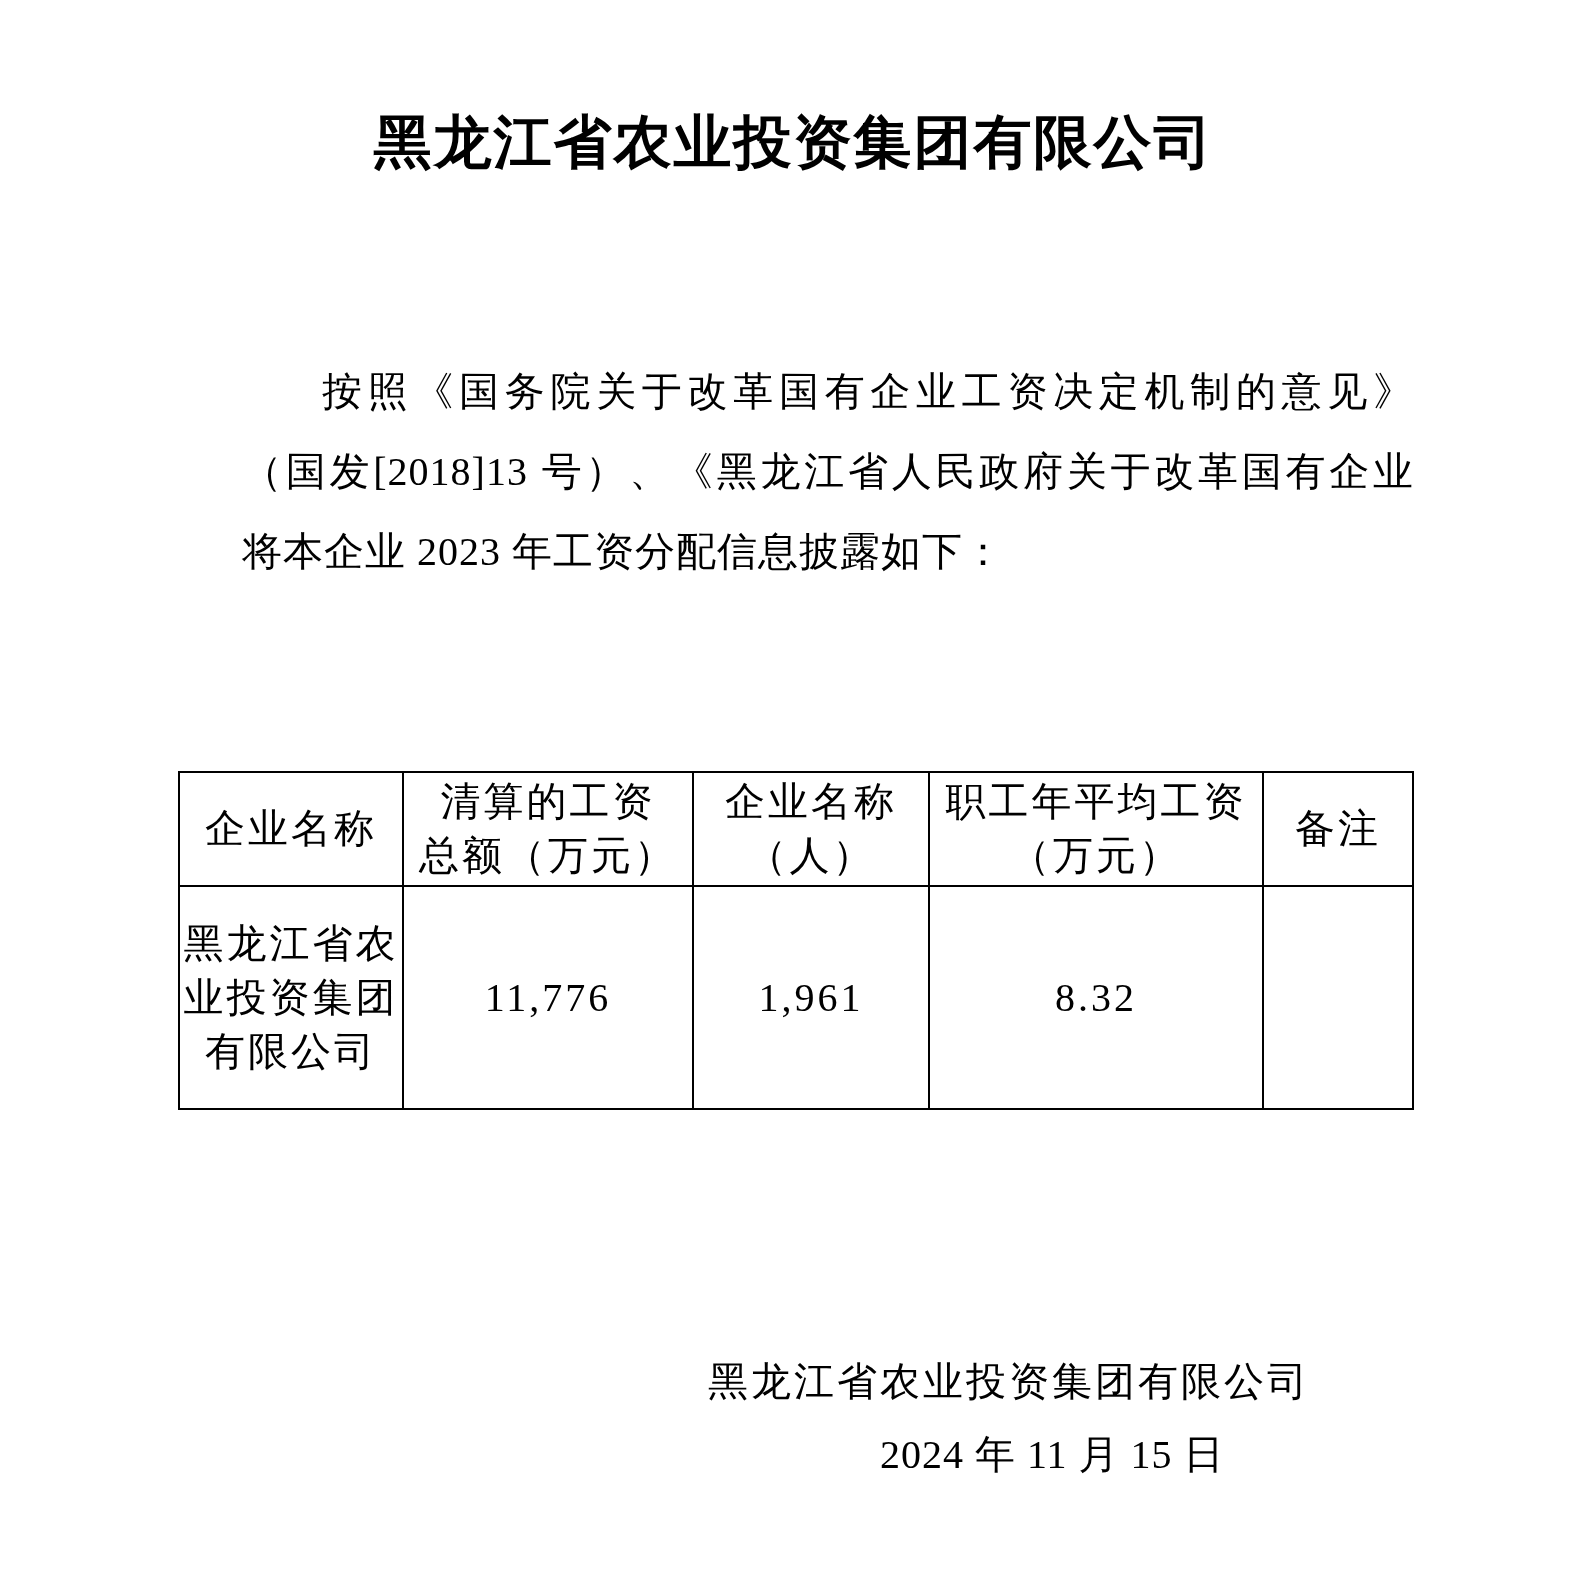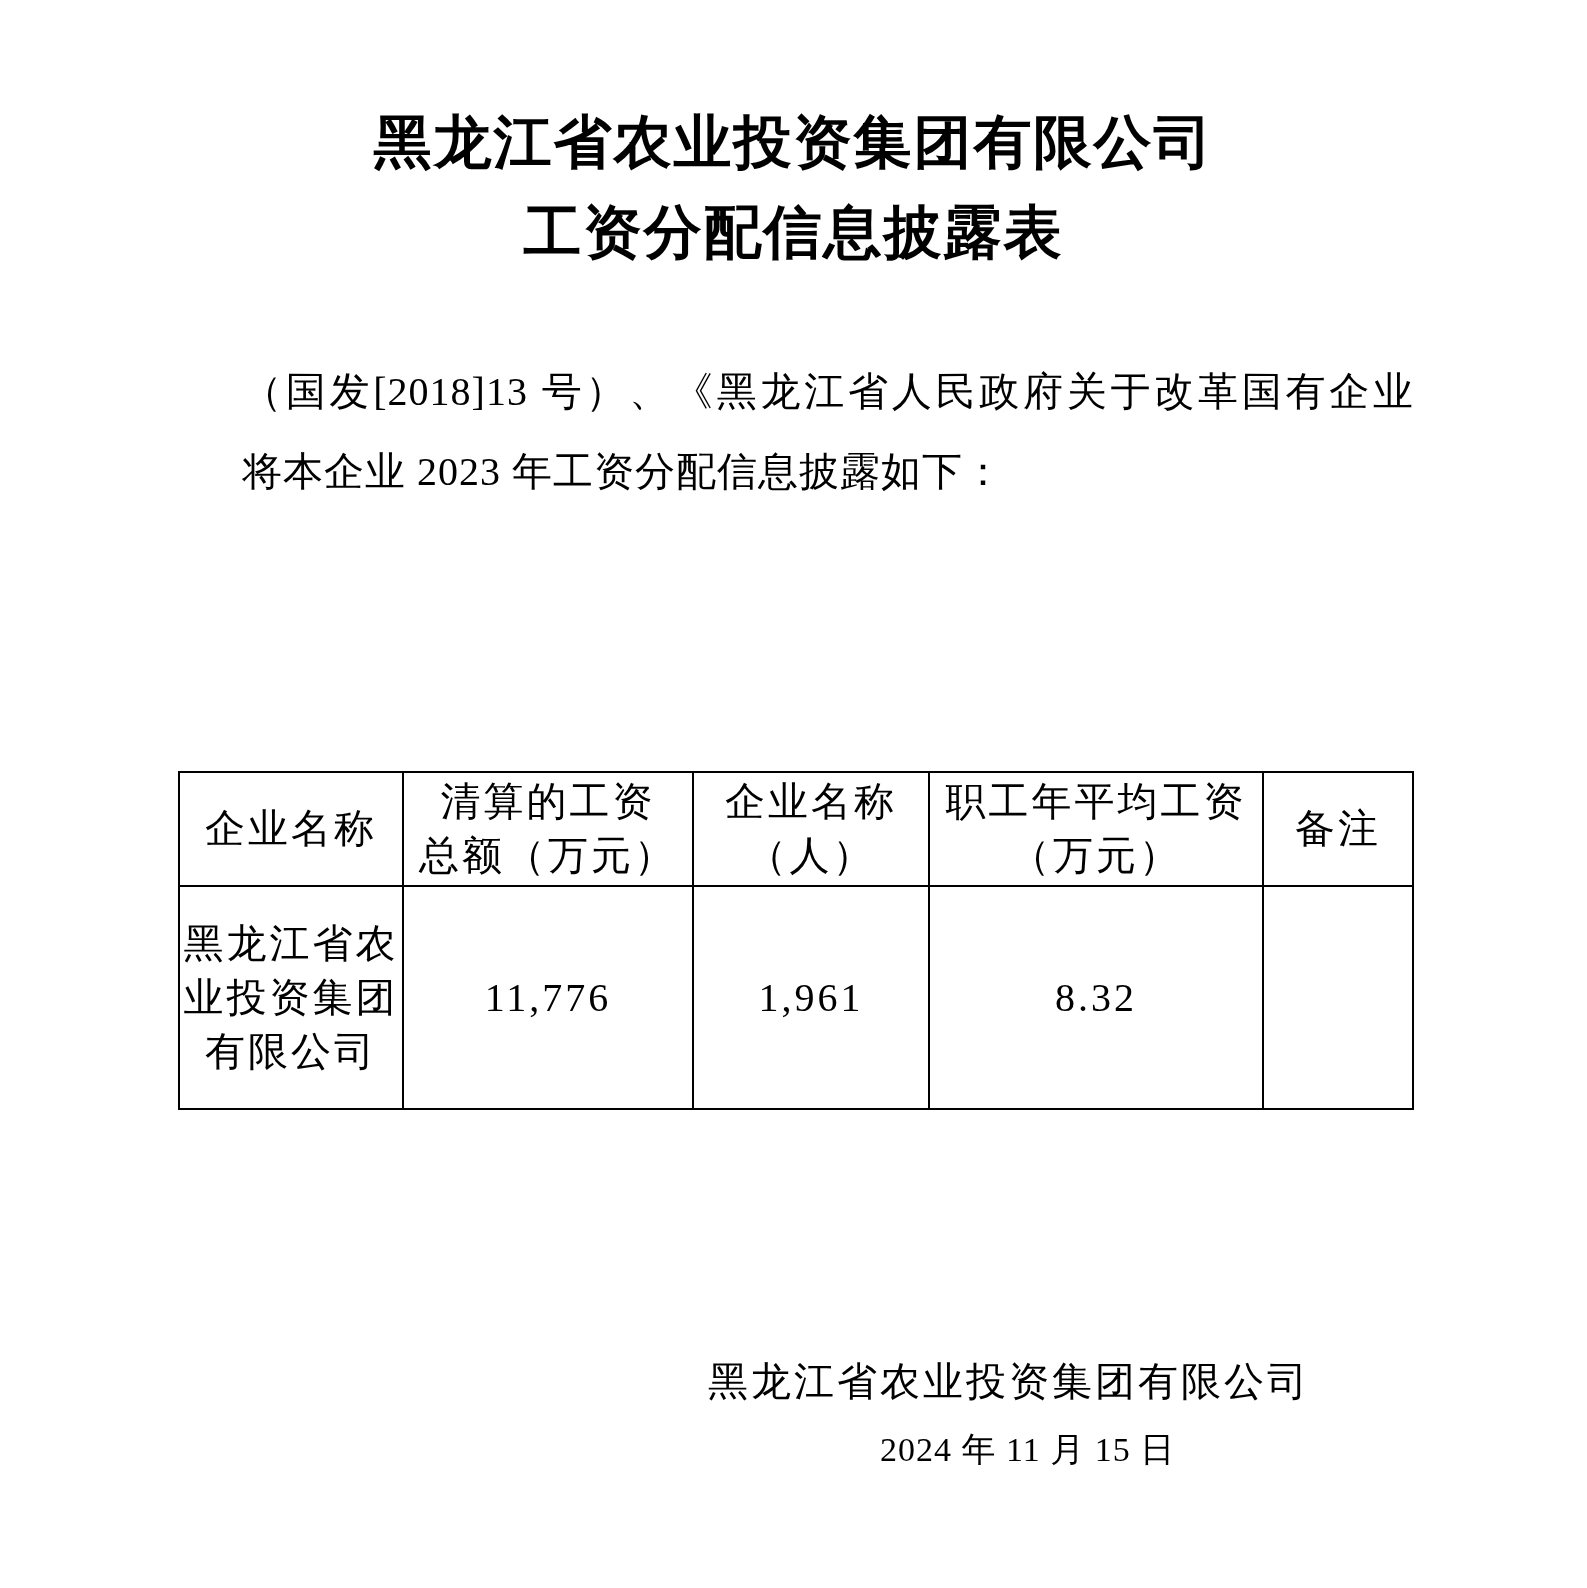--- a/index.html
+++ b/index.html
@@ -94,36 +94,36 @@
     top: 1354px;
     left: 708px;
     font-size: 40px;
     letter-spacing: 3px;
     white-space: nowrap;
   }
   .sign-date {
     position: absolute;
     top: 1427px;
     left: 880px;
-    font-size: 34px;
+    font-size: 40px;
     letter-spacing: 1px;
     white-space: nowrap;
   }
 </style>
 </head>
 <body>
 
 <div class="page">
 
   <h1 class="doc-title">
     <span class="title-line">黑龙江省农业投资集团有限公司</span>
-    <span class="title-line">工资分配信息披露表</span>
   </h1>
 
   <div class="intro">
+    <div class="para-line first">按照《国务院关于改革国有企业工资决定机制的意见》</div>
     <div class="para-line">（国发[2018]13 号）、《黑龙江省人民政府关于改革国有企业</div>
     <div class="para-line last">将本企业 2023 年工资分配信息披露如下：</div>
   </div>
 
   <table class="disclosure">
     <colgroup>
       <col style="width:224px">
       <col style="width:290px">
       <col style="width:236px">
       <col style="width:334px">

